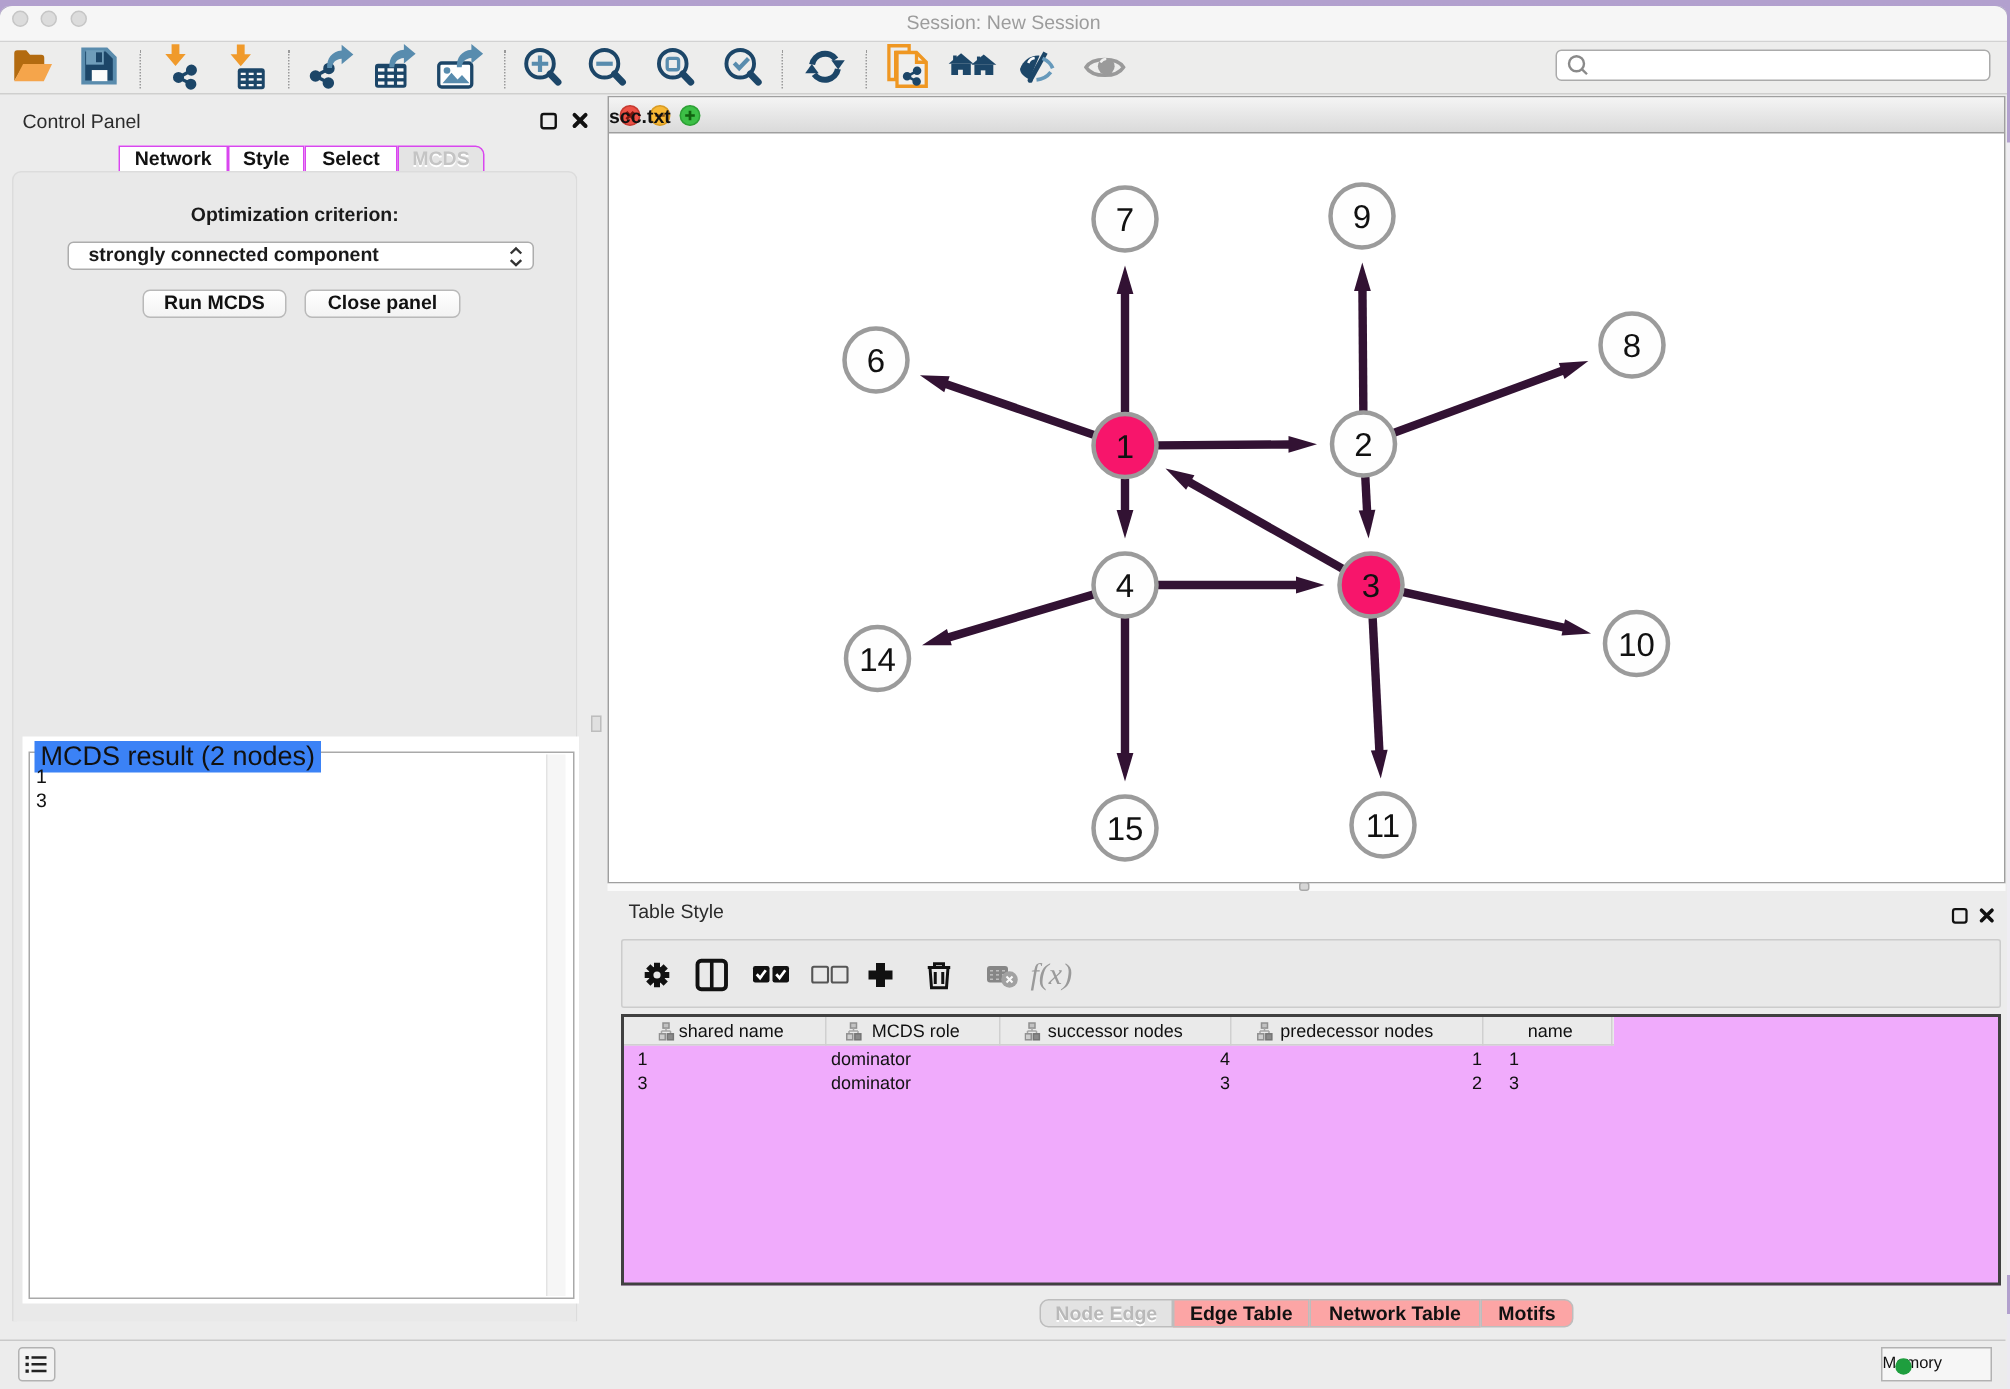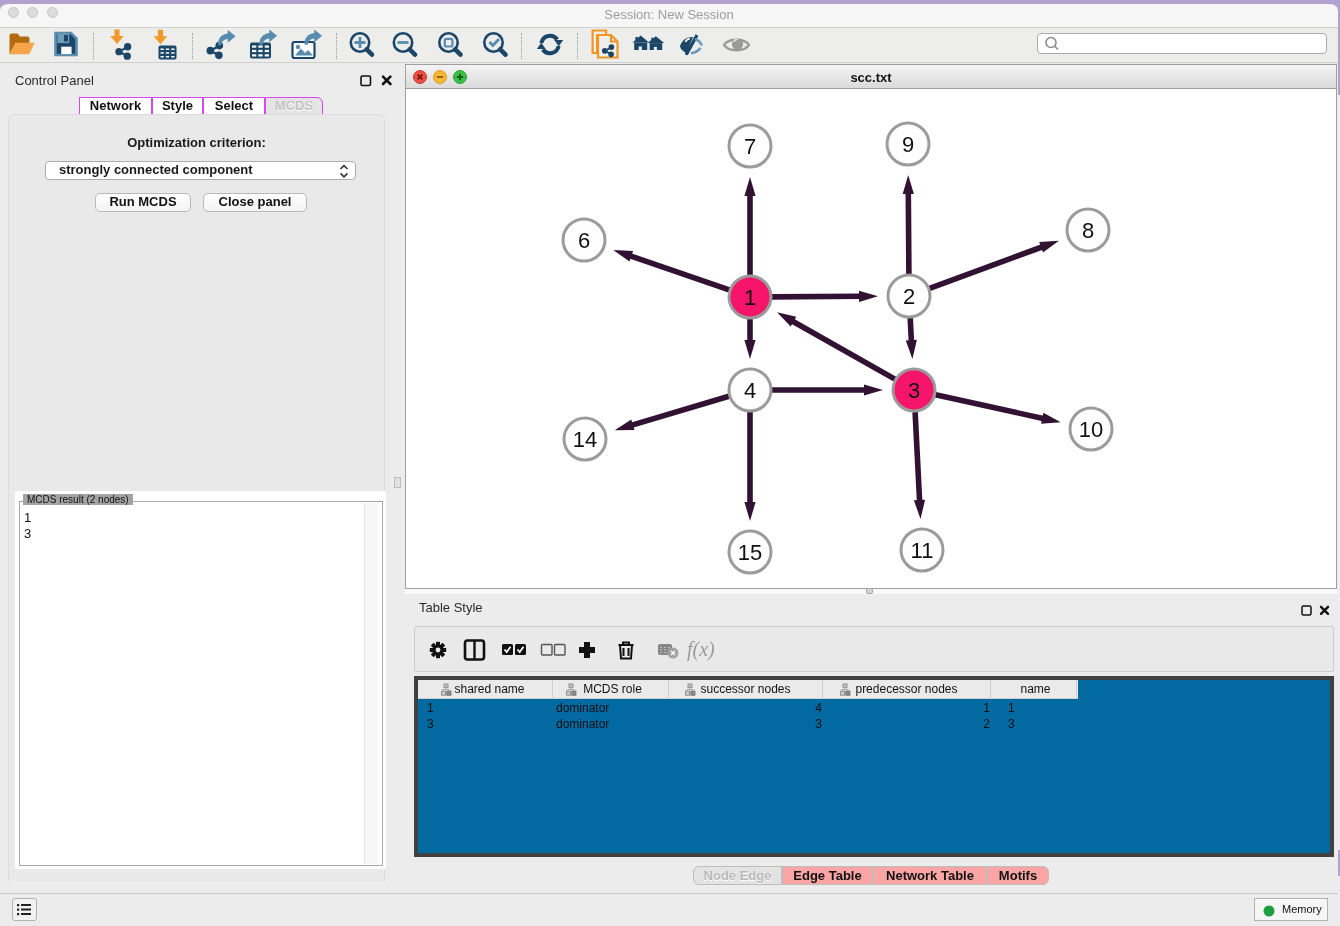--- a/index.html
+++ b/index.html
@@ -17,46 +17,46 @@
 
 #ctl-title { position:absolute; left:15px; top:69px; font-size:13px; color:#2b2b2b; }
 .tabrow { position:absolute; font-size:13px; }
 .tab { position:absolute; top:0; height:18px; background:#fff; border:1px solid #d946ef; color:#111; text-align:center; line-height:15px; font-weight:bold; }
 #panelbody { position:absolute; left:8px; top:110px; width:377px; height:767px; background:#e9e9e9; border:1px solid #dcdcdc; border-radius:6px 6px 0 0; border-bottom:none; }
 #optlabel { position:absolute; left:0; top:20px; width:100%; text-align:center; font-size:13px; color:#1a1a1a; font-weight:bold; }
 #dropdown { position:absolute; left:36px; top:46px; width:311px; height:19px; background:#fff; border:1px solid #adadad; border-radius:4px; font-size:13px; color:#1a1a1a; line-height:16px; padding-left:13px; font-weight:bold; }
 .btn { position:absolute; top:78px; height:19px; background:linear-gradient(#ffffff,#f3f3f3); border:1px solid #b9b9b9; border-radius:5px; font-size:13px; color:#111; text-align:center; line-height:16px; font-weight:bold; }
 #resultpanel { position:absolute; left:6px; top:376px; width:371px; height:378px; background:#fff; }
 #fieldset { position:absolute; left:4px; top:10px; width:364px; height:365px; border:1px solid #a9a9a9; }
-#legend { position:absolute; left:3px; top:-8px; background:#a3a3a3; padding:0 4px; font-size:10px; color:#111; }
+#legend { position:absolute; left:3px; top:-8px; background:#3b82f6; padding:0 4px; font-size:18px; color:#111; }
 #resulttext { position:absolute; left:4px; top:8px; font-size:13px; color:#111; line-height:16px; }
 #res-scroll { position:absolute; right:5px; top:1px; width:13px; height:361px; background:#f6f6f6; border-left:1px solid #e3e3e3; }
 
 
 #divider-h { position:absolute; left:394px; top:473px; width:7px; height:11px; background:#e0e0e0; border:1px solid #bdbdbd; }
 
 
 #netwin { position:absolute; left:405px; top:60px; width:932px; height:525px; background:#fff; border:1px solid #9f9f9f; }
 #netwin-title { position:absolute; left:0; top:0; width:100%; height:24px; background:linear-gradient(#f4f4f4,#dadada); border-bottom:1px solid #9f9f9f; }
-#netwin-text { position:absolute; top:5px; width:100%; text-align:center; font-size:13px; color:#111; font-weight:bold; }
+#netwin-text { position:absolute; top:5px; width:100%; text-align:left; font-size:13px; color:#111; font-weight:bold; }
 
 
 #tp-title { position:absolute; left:419px; top:596px; font-size:13px; color:#2b2b2b; }
 #tp-toolbar { position:absolute; left:414px; top:622px; width:920px; height:46px; background:#e9e9e9; border:1px solid #cccccc; border-radius:2px; }
-#tp-table { position:absolute; left:414px; top:672px; width:920px; height:181px; background:#0369a1; border:4px solid #404040; }
+#tp-table { position:absolute; left:414px; top:672px; width:920px; height:181px; background:#f0abfc; border:2px solid #404040; }
 #tp-header { position:absolute; left:0; top:0; width:660px; height:19px; background:#eaeaea; border-bottom:1px solid #d0d0d0; font-size:12px; color:#111; }
 .hcol { position:absolute; top:0; height:19px; border-right:1px solid #d0d0d0; text-align:center; line-height:18px; }
 .cell { position:absolute; font-size:12px; color:#111; line-height:16px; }
 .tabrow2 { position:absolute; top:862px; font-size:13px; }
 .tab2 { position:absolute; top:0; height:19px; background:#fca5a5; border:1px solid #bdbdbd; color:#111; text-align:center; line-height:18px; font-weight:bold; }
 
 
 #statusbar { position:absolute; left:0; top:889px; width:1337px; height:33px; background:#ececec; border-top:1px solid #c9c9c9; }
 #listbtn { position:absolute; left:12px; top:4px; width:25px; height:23px; background:#f2f2f2; border:1px solid #b2b2b2; border-radius:3px; }
-#membtn { position:absolute; right:9px; top:4px; width:74px; height:23px; background:#f6f6f6; border:1px solid #b2b2b2; font-size:11px; color:#111; padding-left:27px; line-height:21px;margin-left:48px; }
+#membtn { position:absolute; right:9px; top:4px; width:74px; height:23px; background:#f6f6f6; border:1px solid #b2b2b2; font-size:11px; color:#111; line-height:21px;margin-left:48px; }
 #rightstrip { position:absolute; left:1338px; top:0; width:2px; height:926px; }
 </style>
 </head>
 <body>
 <div id="rightstrip">
   <div style="position:absolute;left:0;top:0;width:2px;height:95px;background:#b2a0ce"></div>
   <div style="position:absolute;left:0;top:95px;width:2px;height:755px;background:#efedf3"></div>
   <div style="position:absolute;left:0;top:850px;width:2px;height:26px;background:#b2a0ce"></div>
   <div style="position:absolute;left:0;top:876px;width:2px;height:50px;background:#eceaf1"></div>
  </div>

